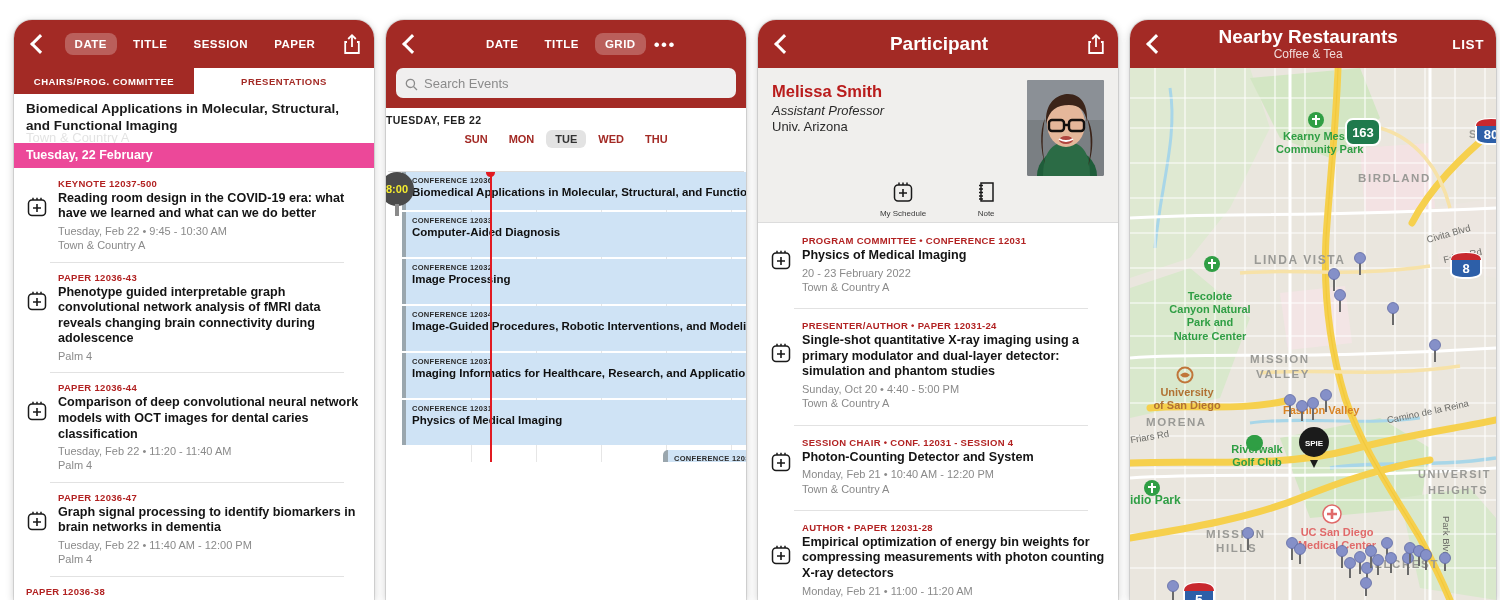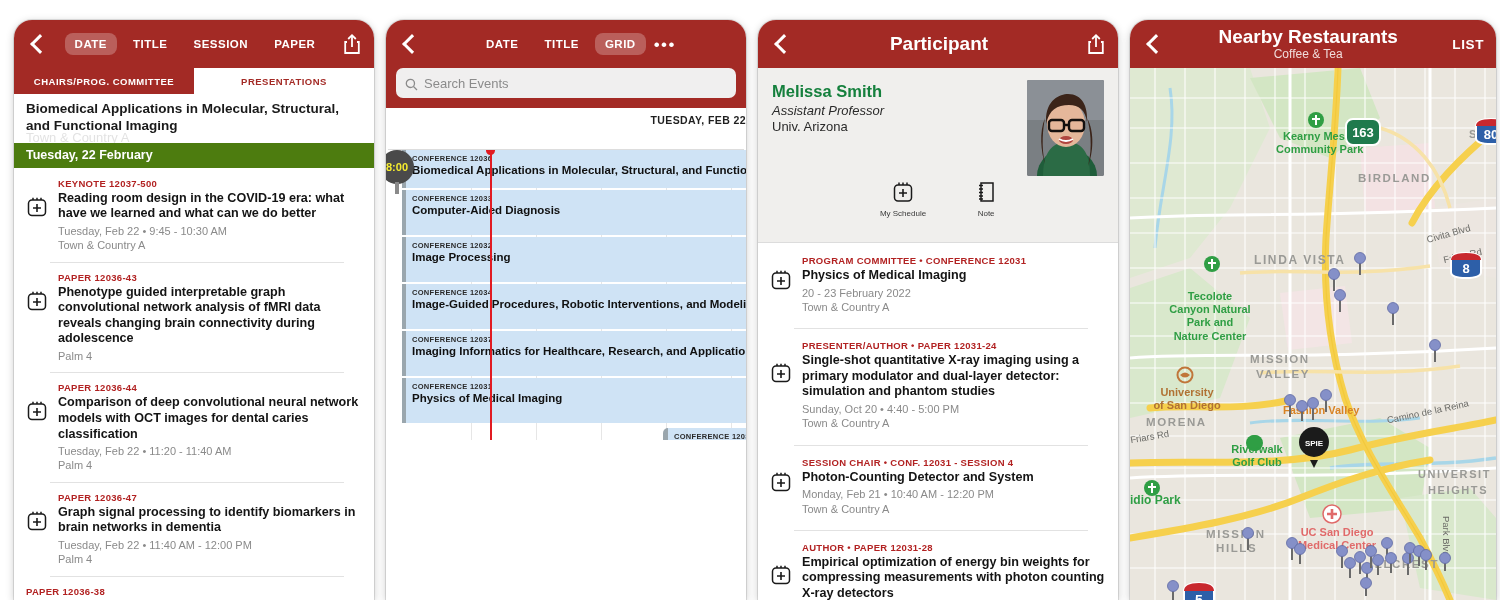--- a/index.html
+++ b/index.html
@@ -93,21 +93,21 @@
   }
   .ghost-text {
     position: absolute; left: 12px; bottom: -2px;
     font-size: 13px; color: #cfcfcf; opacity: 0.6;
   }
   .sess-title {
     font-size: 13.5px; font-weight: bold; color: #1a1a1a;
     line-height: 1.25; position: relative; z-index: 2;
   }
   .daybar {
-    background: #4d7c0f; color: #fff;
+    background: #ec4899; color: #fff;
     font-size: 12.5px; font-weight: bold;
     padding: 5px 12px 6px 12px;
   }
   .list { background: #fff; }
   .list-item {
     display: flex; align-items: flex-start;
     padding: 10px 12px 9px 12px;
     position: relative;
     cursor: pointer;
   }
@@ -134,21 +134,21 @@
   .searchwrap { background: #A32A25; padding: 0 10px 10px 10px; }
   .searchbox {
     background: #f0efef; border-radius: 7px; height: 30px;
     display: flex; align-items: center; padding: 0 9px; gap: 6px;
     cursor: text;
   }
   .search-ico { width: 13px; height: 13px; flex: 0 0 13px; }
   .search-ph { color: #8b8b8b; font-size: 13px; }
   .grid-head { background:#fff; padding-top: 6px; }
   .grid-date {
-    text-align: right; font-size: 10.5px; font-weight: bold;
+    text-align: left; font-size: 10.5px; font-weight: bold;
     color: #1f1f1f; letter-spacing: 0.4px; margin-bottom: 4px;
   }
   .daypills { display: flex; justify-content: center; gap: 3px; margin-bottom: 4px; }
   .daypill {
     font-size: 11px; font-weight: bold; color: #A32A25;
     padding: 3px 9px; border-radius: 6px; cursor: pointer;
   }
   .daypill.active { background: #e3e3e3; color: #333; }
   .timerow {
     position: relative; height: 20px;
@@ -192,31 +192,31 @@
     z-index: 8;
   }
   .nowpin::after {
     content:""; position:absolute; bottom:-10px; left:15px;
     width: 4px; height: 12px; background: #8a8a8a;
   }
 
   
   .pcard { background: #f0efed; padding: 12px 14px 0 14px; display: flex; }
   .pinfo { flex: 1; padding-top: 2px; }
-  .pname { font-size: 16.5px; font-weight: bold; color: #15803d; }
+  .pname { font-size: 16.5px; font-weight: bold; color: #b91c1c; }
   .prole { font-size: 13px; font-style: italic; color: #2a2a2a; margin-top: 2px; }
   .porg { font-size: 13px; color: #2a2a2a; margin-top: 1px; }
   .photo {
     width: 77px; height: 96px; flex: 0 0 77px;
     border-radius: 2px; overflow: hidden; position: relative;
     background: #6d7175;
   }
   .actionrow {
     background: #f0efed; display: flex; justify-content: center;
-    gap: 50px; padding: 4px 0 24px 0;
+    gap: 50px; padding: 4px 0 4px 0;
     border-bottom: 1px solid #dcdcdc;
   }
   .action { text-align: center; cursor: pointer; }
   .action-label { font-size: 8px; color: #3a3a3a; margin-top: 1px; }
 
   
   .mapwrap { position: relative; width: 100%; height: 532px; overflow: hidden; background: #e8e4dd; }
   .mapsvg { position: absolute; inset: 0; }
   .maplabel { position: absolute; font-size: 11px; white-space: nowrap; pointer-events: none; }
   .lbl-park { color: #2f9e44; font-weight: bold; text-align: center; }
@@ -353,20 +353,27 @@
             <circle cx="5.4" cy="5.4" r="4.1" fill="none" stroke="#8b8b8b" stroke-width="1.3"></circle>
             <path d="M8.5 8.5 L12 12" stroke="#8b8b8b" stroke-width="1.3"></path>
           </svg>
         </span>
         <span class="search-ph">Search Events</span>
       </div>
     </div>
 
     <div class="grid-head">
       <div class="grid-date">TUESDAY, FEB 22</div>
+      <div class="daypills">
+        <div class="daypill">SUN</div>
+        <div class="daypill">MON</div>
+        <div class="daypill active">TUE</div>
+        <div class="daypill">WED</div>
+        <div class="daypill">THU</div>
+      </div>
       <div class="timerow">
         <span class="tlabel edge-l">8 AM</span>
         <span class="tlabel now" style="left:104px">9:22 AM</span>
         <span class="tlabel" style="left:147px">10 AM</span>
         <span class="tlabel" style="left:212px">11 AM</span>
         <span class="tlabel" style="left:273px">Noon</span>
         <span class="tlabel edge-r">1 PM</span>
       </div>
     </div>
 

